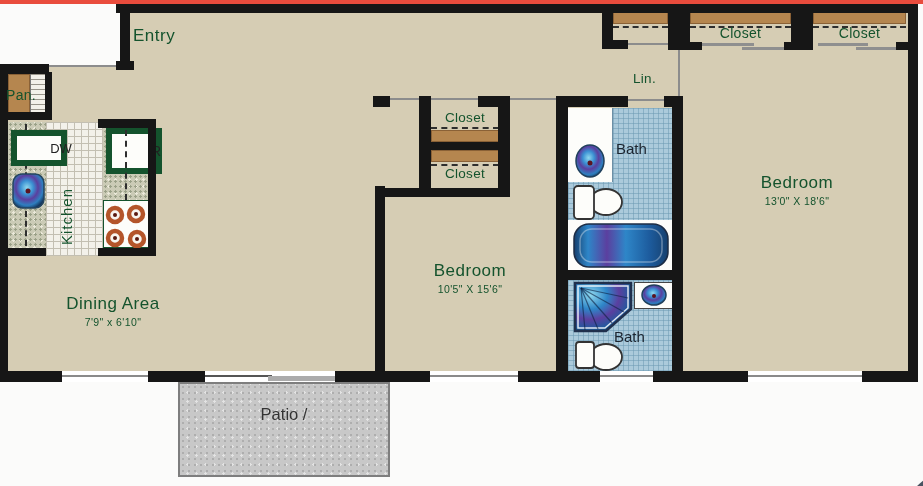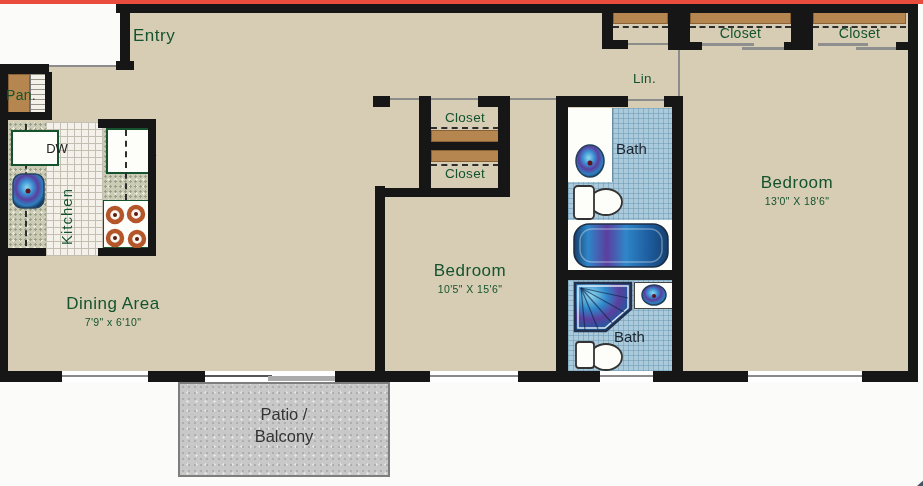--- a/index.html
+++ b/index.html
@@ -17,21 +17,21 @@
   .slider{position:absolute;height:3px;background:#8f8f8f;}
   .kitchen-tile{position:absolute;background:#f3f1ea;
     background-image:linear-gradient(#c3bfb2 1px,transparent 1px),linear-gradient(90deg,#c3bfb2 1px,transparent 1px);
     background-size:7px 7px;}
   .bath-tile{position:absolute;background:#abcadb;
     background-image:linear-gradient(rgba(110,155,180,.55) 1px,transparent 1px),linear-gradient(90deg,rgba(110,155,180,.55) 1px,transparent 1px);
     background-size:5px 5px;}
   .counter{position:absolute;background-color:#cbcbb6;
     background-image:radial-gradient(#9aa087 1px,transparent 1.3px),radial-gradient(#ebe9da 1px,transparent 1.3px);
     background-size:5px 5px,7px 7px;background-position:0 0,2px 3px;}
-  .whitebox{position:absolute;background:#fdfdfa;border:2px solid #14532d;box-sizing:border-box;
+  .whitebox{position:absolute;background:#fdfdfa;border:6px solid #14532d;box-sizing:border-box;
     display:flex;align-items:center;justify-content:center;color:#222;padding-left:44px;}
   .shelves{position:absolute;background:#f3f1ea;
     background-image:repeating-linear-gradient(180deg,#98948a 0 1px,transparent 1px 5px);
     border-left:1px solid #777;box-sizing:border-box;}
   .patio-surface{position:absolute;background-color:#c8c8c8;
     background-image:radial-gradient(#aeaeae 1px,transparent 1.4px),radial-gradient(#e3e3e3 1px,transparent 1.4px);
     background-size:6px 6px,9px 9px;background-position:0 0,3px 4px;border:2px solid #7e7e7e;box-sizing:border-box;}
   .lbl{position:absolute;color:#14532d;white-space:nowrap;}
   .room-name{font-size:17px;letter-spacing:.5px;}
   .room-dims{font-size:10.5px;letter-spacing:.4px;margin-top:2px;}
@@ -260,17 +260,16 @@
   <div class="lbl" style="left:614px;top:328px;font-size:15px;color:#1c2530;">Bath</div>
 
   <div class="lbl ctr small-lbl" style="left:431px;top:110px;width:68px;">Closet</div>
   <div class="lbl ctr small-lbl" style="left:431px;top:166px;width:68px;">Closet</div>
   <div class="lbl ctr small-lbl" style="left:613px;top:27px;width:63px;margin-top:44px;">Lin.</div>
   <div class="lbl ctr small-lbl" style="left:690px;top:25px;width:101px;font-size:14px;">Closet</div>
   <div class="lbl ctr small-lbl" style="left:813px;top:25px;width:93px;font-size:14px;">Closet</div>
 
   <div class="lbl ctr" style="left:178px;top:403px;width:212px;font-size:16.5px;line-height:22px;color:#333;">
     <div>Patio /</div>
-    <div>Balcony</div>
   </div>
 
   <div class="corner-circle" style="left:900px;top:468px;"></div>
 </div>
 
 </body></html>

